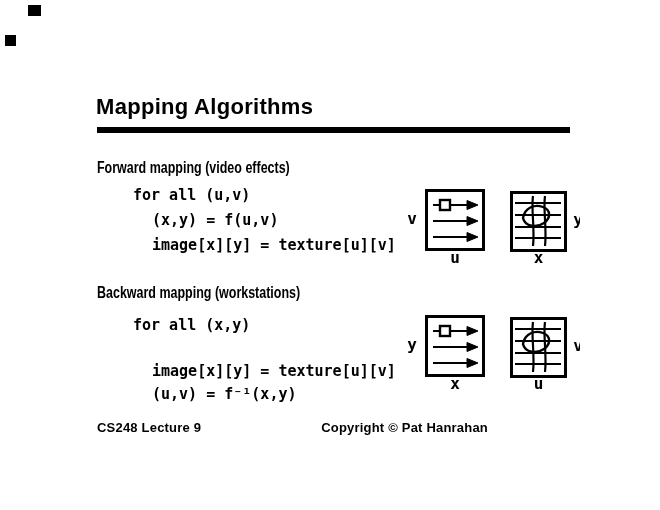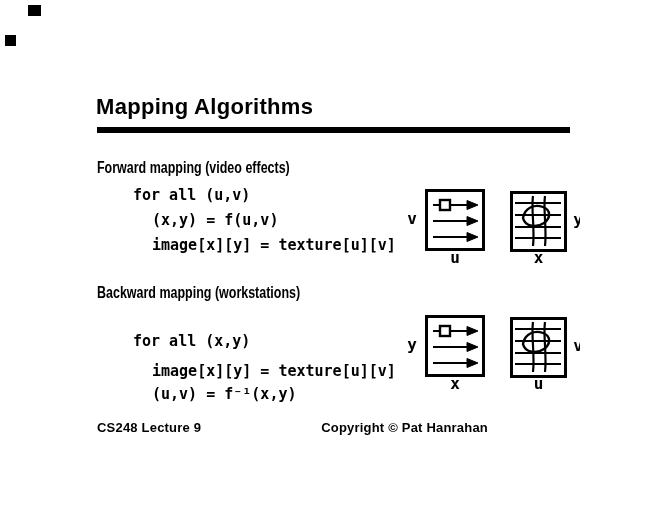--- a/index.html
+++ b/index.html
@@ -10,21 +10,21 @@
   .deco-sq2{left:5px;top:35px;width:11px;height:11px;background:#000;}
   #title{left:96px;top:94px;font-size:22px;font-weight:bold;letter-spacing:.3px;white-space:nowrap;}
   #rule{left:97px;top:127px;width:473px;height:6px;background:#000;}
   .section-heading{font-size:16px;font-weight:bold;white-space:nowrap;
                    transform:scaleX(.78);transform-origin:left top;letter-spacing:0;}
   #heading-forward{left:97px;top:159px;}
   #heading-backward{left:97px;top:284px;}
   .code{font-family:"DejaVu Sans Mono","Liberation Mono",monospace;font-weight:bold;
         font-size:15px;white-space:pre;line-height:18px;}
   #fwd-code-0{left:133px;top:186px;} #fwd-code-1{left:152px;top:211px;} #fwd-code-2{left:152px;top:236px;}
-  #bwd-code-0{left:133px;top:332px;text-align:center;} #bwd-code-1{left:152px;top:337px;margin-top:48px;} #bwd-code-2{left:152px;top:362px;}
+  #bwd-code-0{left:133px;top:316px;text-align:center;} #bwd-code-1{left:152px;top:337px;margin-top:48px;} #bwd-code-2{left:152px;top:362px;}
   .dbox{border:3px solid #000;background:#fff;}
   .src-box{width:54px;height:56px;}
   .tgt-box{width:51px;height:55px;}
   #src1{left:425px;top:189px;} #tgt1{left:510px;top:191px;}
   #src2{left:425px;top:315px;} #tgt2{left:510px;top:317px;}
   .axis{font-family:"DejaVu Sans Mono","Liberation Mono",monospace;font-weight:bold;
         font-size:16px;line-height:16px;text-align:center;width:16px;}
   #lbl-v1{left:404px;top:211px;} #lbl-u1{left:425px;top:250px;width:60px;}
   #lbl-y1{left:570px;top:212px;} #lbl-x1{left:510px;top:250px;width:57px;}
   #lbl-y2{left:404px;top:337px;} #lbl-x2{left:425px;top:376px;width:60px;}

